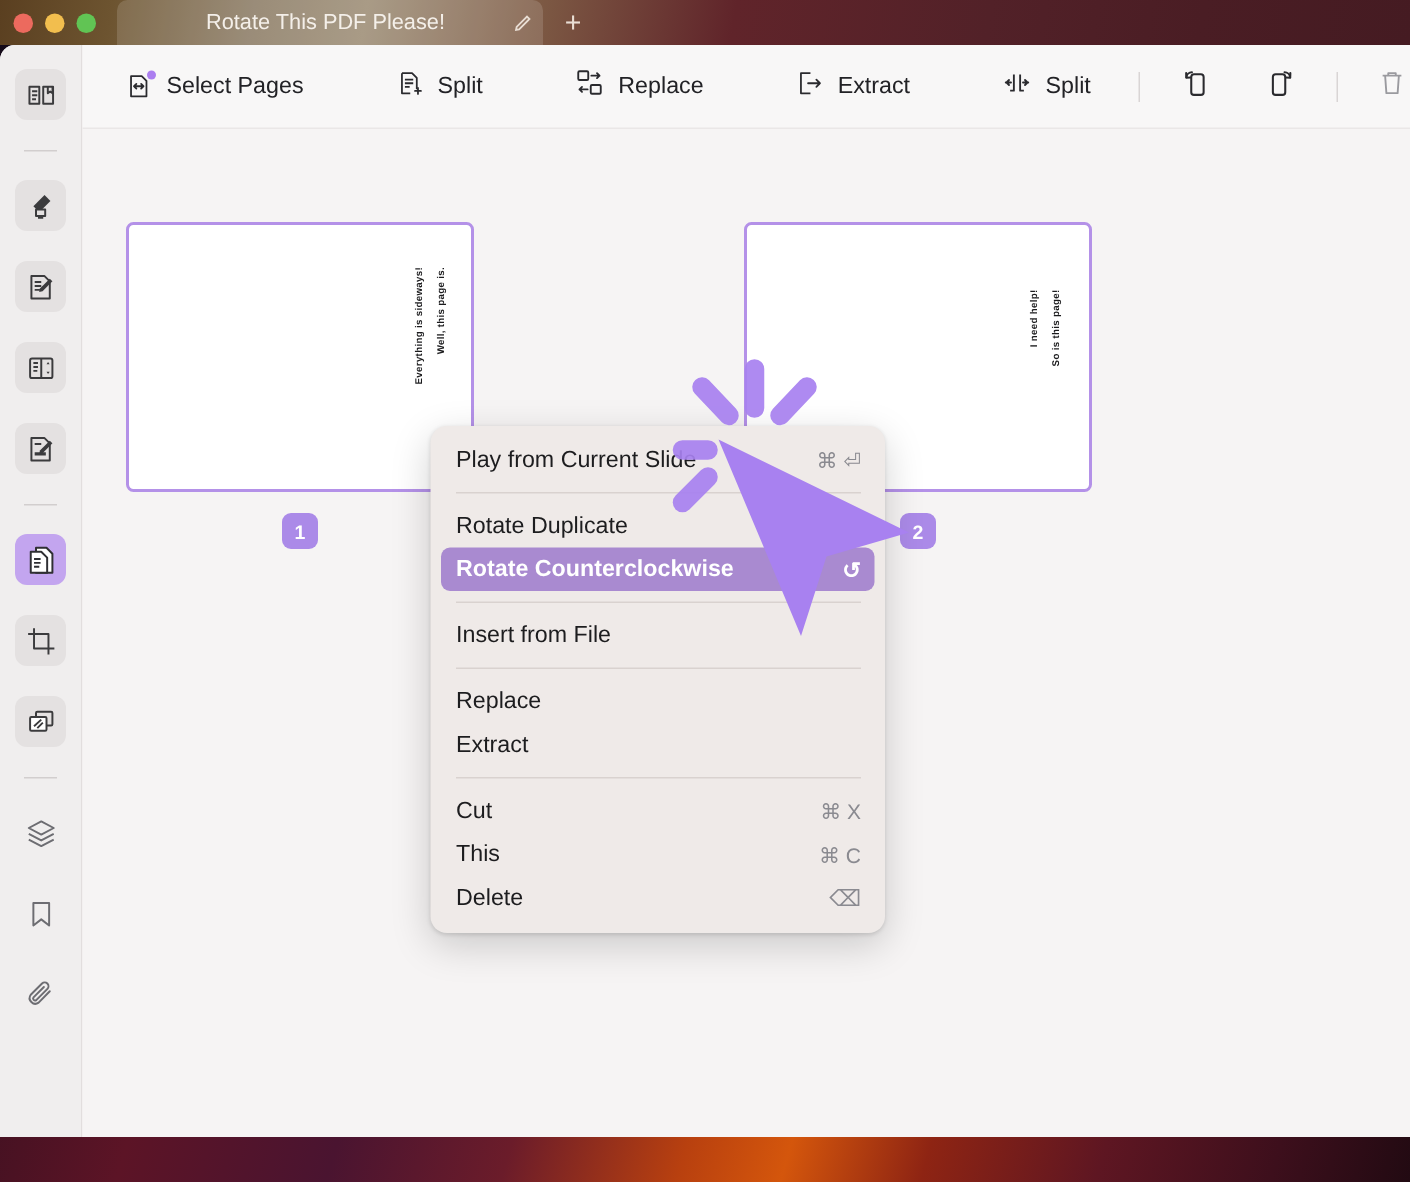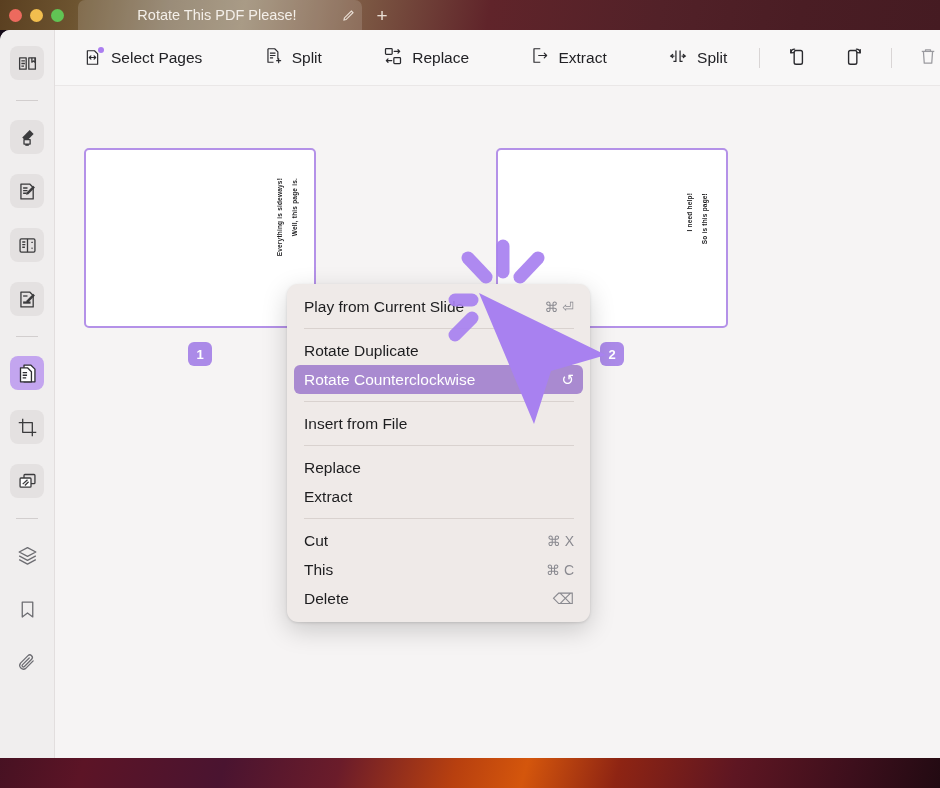--- a/index.html
+++ b/index.html
@@ -214,20 +214,21 @@
   .mi .mi-accel {
     color: #8a8a90; font-size: 14px;
     display: flex; align-items: center; gap: 9px;
   }
   .mi.highlighted {
     background: #a98ad0;
     color: #ffffff;
     margin: 0 7px;
     padding: 0 9px 0 10px;
     border-radius: 6px;
+    font-weight: bold;
   }
   .mi-sep {
     height: 1px; background: #d9d2cf;
     margin: 7px 16px 7px 17px;
   }
   .mi-rot-ic { color: #9a9aa0; font-size: 15px; }
 
   
   #cursor-layer {
     position: absolute; inset: 0;

